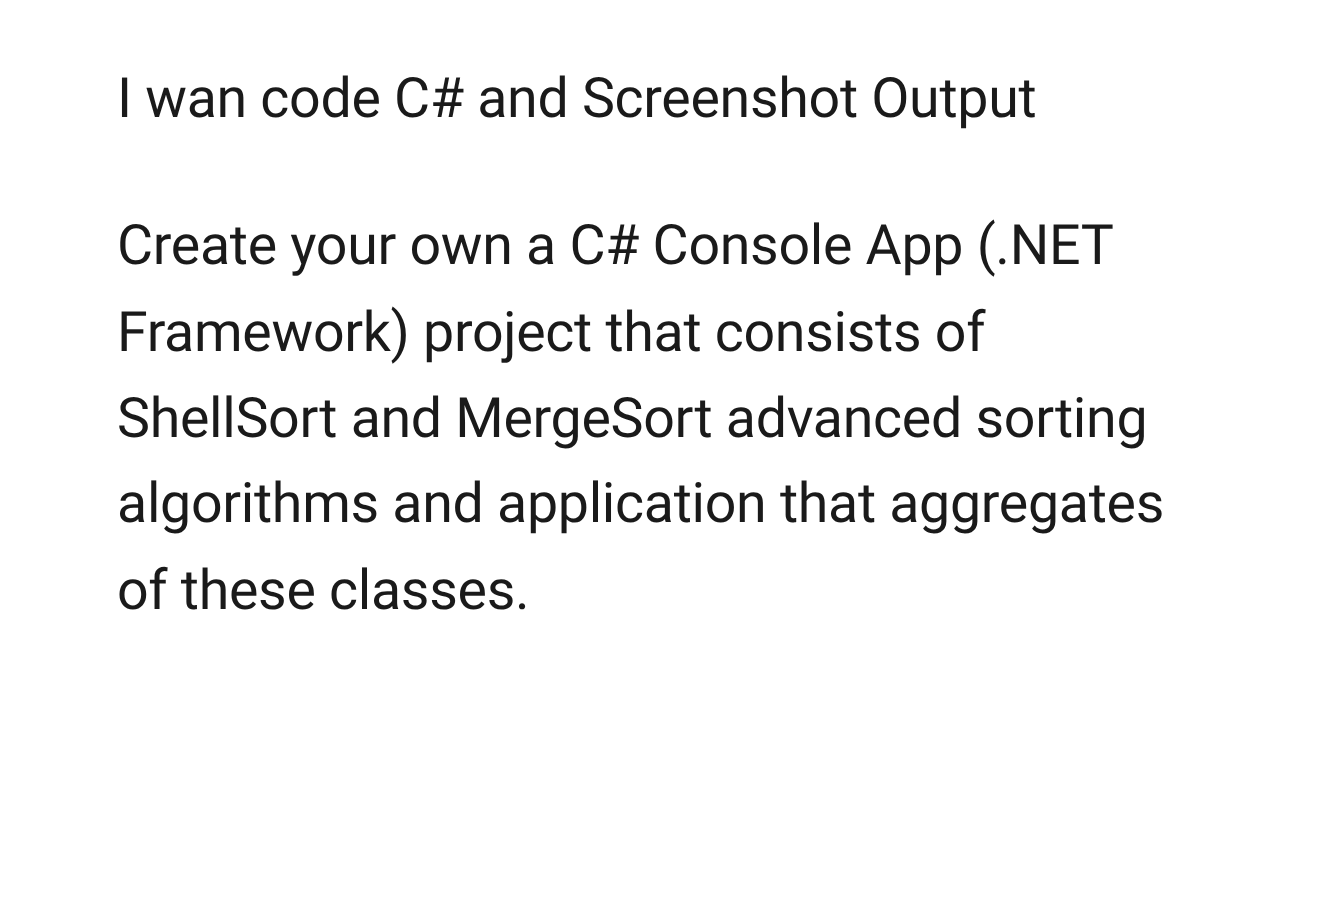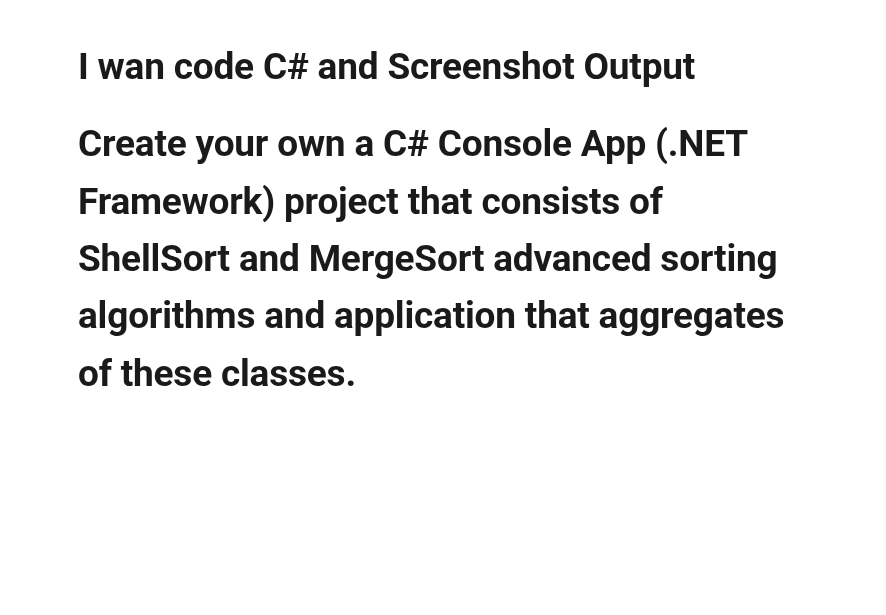--- a/index.html
+++ b/index.html
@@ -11,25 +11,25 @@
       width: 886px;
       height: 615px;
       background: #ffffff;
       font-family: -apple-system, BlinkMacSystemFont, "Segoe UI", Roboto, Helvetica, Arial, sans-serif;
       padding: 38px 78px 38px 78px;
       color: #1a1a1a;
     }
     .paragraph {
       font-size: 37px;
       line-height: 1.55;
-      font-weight: 700;
+      font-weight: 400;
       letter-spacing: -0.2px;
     }
     .paragraph + .paragraph {
-      margin-top: 20px;
+      margin-top: 41px;
     }
   </style>
 </head>
 <body>
 
 <p class="paragraph">I wan code C# and Screenshot Output</p>
 
 <p class="paragraph">Create your own a C# Console App (.NET Framework) project that consists of ShellSort and MergeSort advanced sorting algorithms and application that aggregates of these classes.</p>
 
 </body></html>

